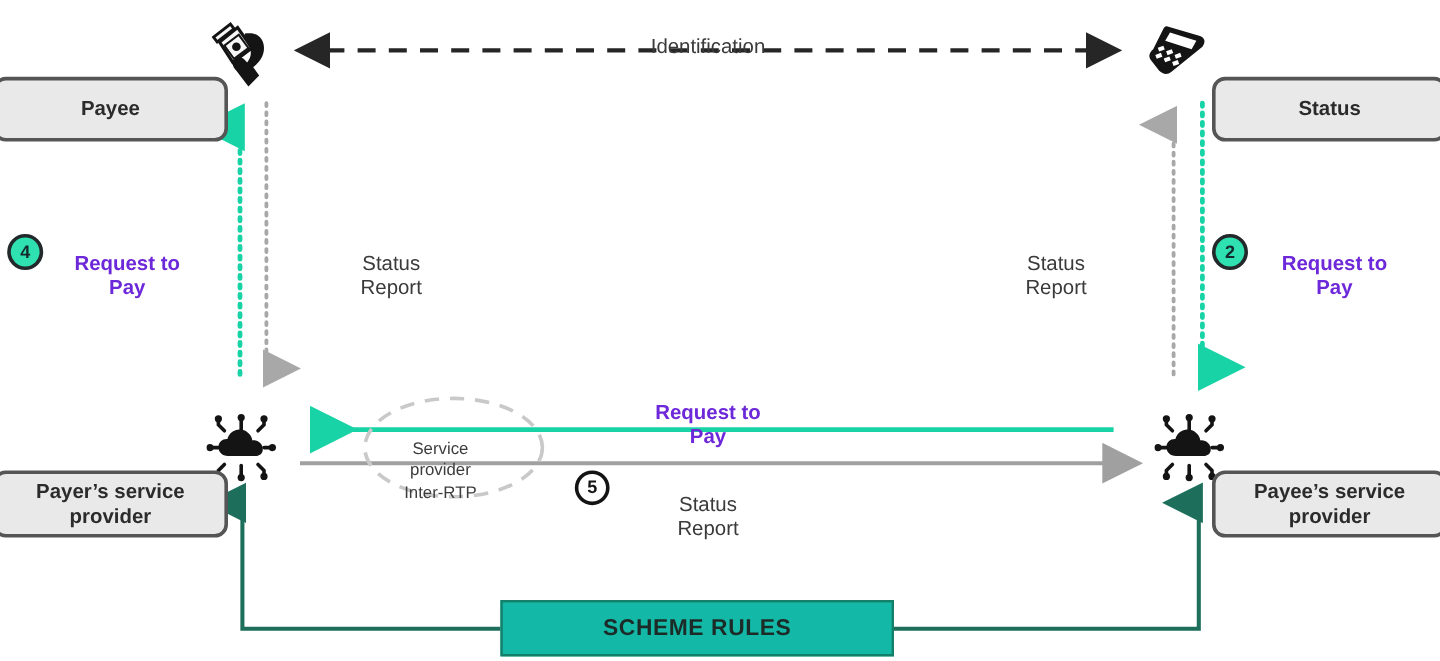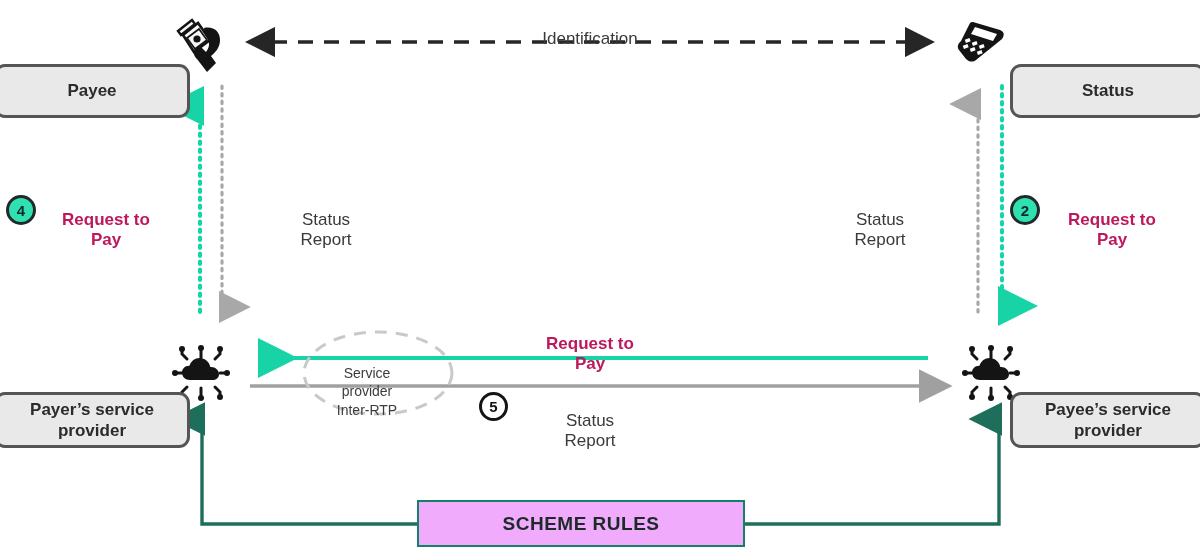--- a/index.html
+++ b/index.html
@@ -36,40 +36,40 @@
     justify-content: center;
     text-align: center;
     color: #2b2b2b;
     font-weight: bold;
     font-size: 17px;
     line-height: 1.25;
   }
   .scheme-box {
     position: absolute;
     box-sizing: border-box;
-    background: #f0abfc;
+    background: #14b8a6;
     border: 2px solid #14806a;
     display: flex;
     align-items: center;
     justify-content: center;
     color: #1d2b28;
     font-weight: bold;
     font-size: 19px;
     letter-spacing: 0.5px;
   }
   .lbl {
     position: absolute;
     text-align: center;
     color: #333333;
     line-height: 1.22;
     white-space: pre-line;
   }
   .lbl-bold {
     font-weight: bold;
-    color: #be185d;
+    color: #6d28d9;
   }
   .lbl-thin {
     color: #3a3a3a;
   }
   .badge {
     position: absolute;
     box-sizing: border-box;
     border-radius: 50%;
     display: flex;
     align-items: center;

